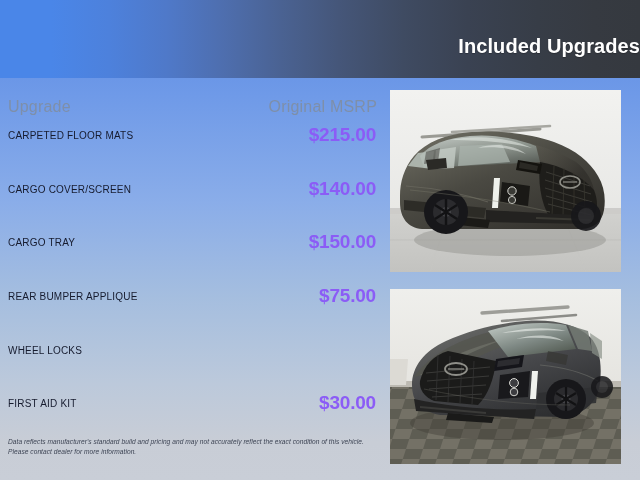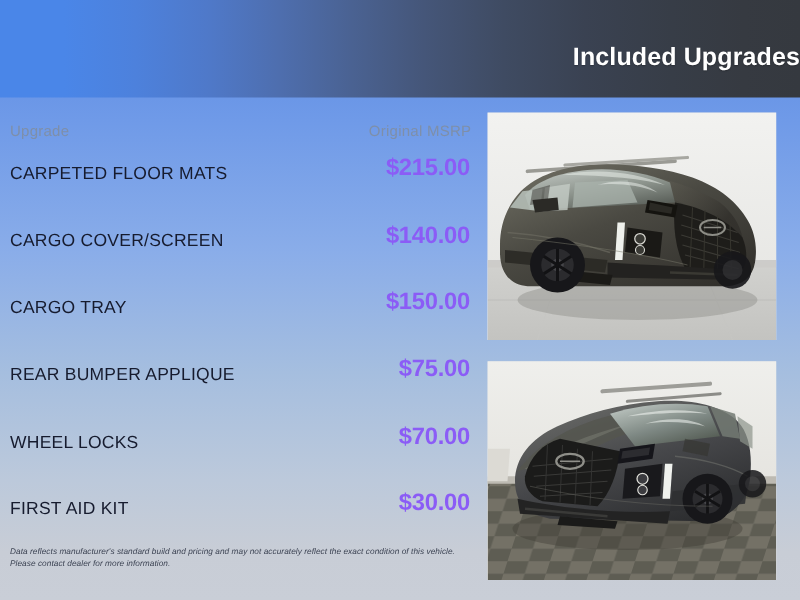--- a/index.html
+++ b/index.html
@@ -68,38 +68,38 @@
   }
 
   #table-head {
     position: relative;
     height: 30px;
   }
 
   .col-head {
     position: absolute;
     top: 6px;
-    font-size: 12px;
+    font-size: 16px;
     color: #7e8fa9;
     letter-spacing: 0.2px;
     font-weight: normal;
   }
   .col-head.upgrade-col { left: 8px; }
   .col-head.msrp-col    { right: 3px; }
 
   .upgrade-row {
     position: relative;
     height: 53.7px;
   }
 
   .row-label {
     position: absolute;
     left: 8px;
     top: 8px;
-    font-size: 14px;
+    font-size: 10px;
     color: #161b2e;
     letter-spacing: 0.2px;
     white-space: nowrap;
   }
 
   .row-price {
     position: absolute;
     right: 4px;
     top: 2px;
     font-size: 19px;
@@ -162,21 +162,20 @@
     <div class="row-price">$150.00</div>
   </div>
 
   <div class="upgrade-row">
     <div class="row-label">REAR BUMPER APPLIQUE</div>
     <div class="row-price">$75.00</div>
   </div>
 
   <div class="upgrade-row">
     <div class="row-label">WHEEL LOCKS</div>
-    <div class="row-price">$70.00</div>
   </div>
 
   <div class="upgrade-row">
     <div class="row-label">FIRST AID KIT</div>
     <div class="row-price">$30.00</div>
   </div>
 
 </div>
 
 <div id="disclaimer">Data reflects manufacturer's standard build and pricing and may not accurately reflect the exact condition of this vehicle. Please contact dealer for more information.</div>

